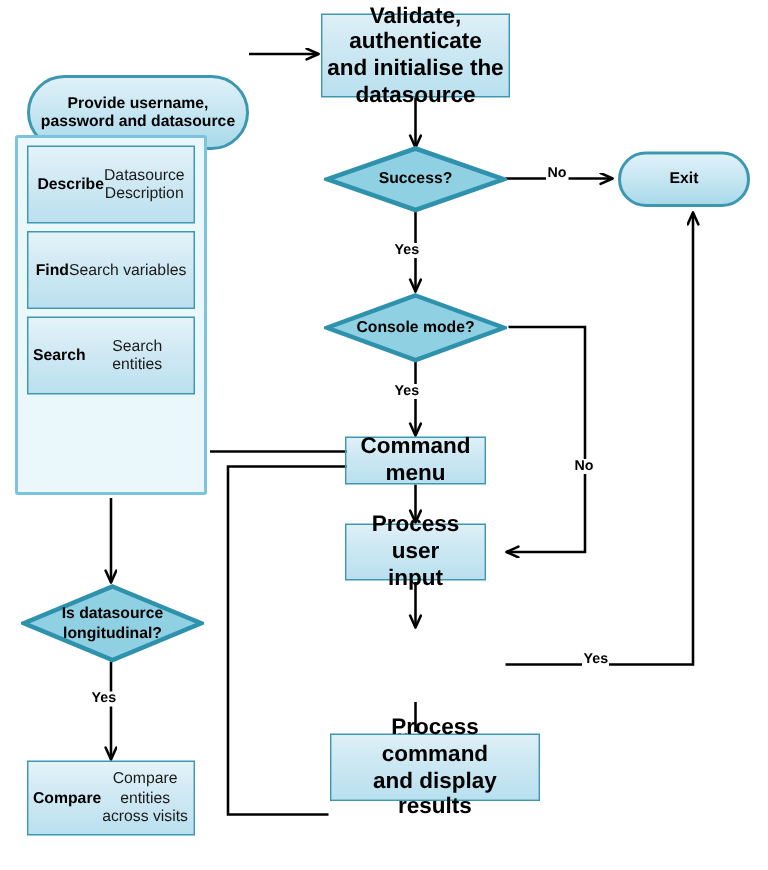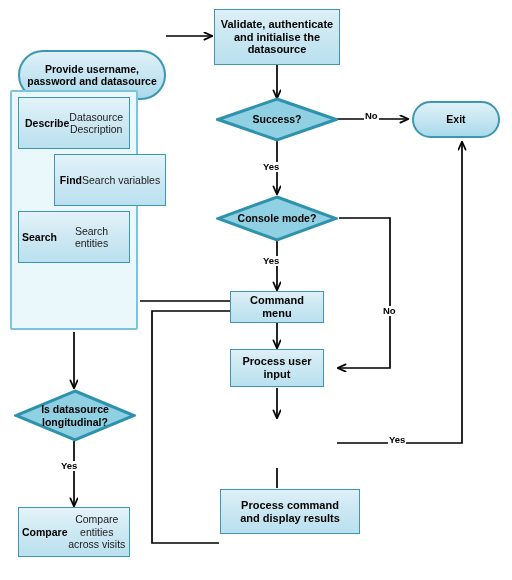--- a/index.html
+++ b/index.html
@@ -7,21 +7,21 @@
   #stage{position:relative;width:512px;height:580px;overflow:hidden;background:#fff;}
   #edges{position:absolute;left:0;top:0;width:512px;height:580px;}
 
   .node{position:absolute;box-sizing:border-box;display:flex;align-items:center;justify-content:center;
         text-align:center;color:#000;line-height:1.18;}
 
   
   .proc{
     border:1px solid #3c97b0;
     background:linear-gradient(to bottom,#dff0f7 0%,#cfe9f3 35%,#b9e0ef 100%);
-    font-size:11px;font-weight:bold;padding:2px 3px;
+    font-size:15px;font-weight:bold;padding:2px 3px;
   }
   
   .term{
     border:2px solid #3c97b0;border-radius:999px;
     background:linear-gradient(to bottom,#dff1f8 0%,#c9e7f3 45%,#a9d9ea 100%);
     font-size:10.5px;font-weight:bold;padding:2px 6px;
   }
   
   .card{
     border:1px solid #3c97b0;
@@ -147,21 +147,21 @@
   <div class="node card" style="left:18px;top:507px;width:112px;height:50px;">
     <span class="t">Compare</span>
     <span class="s ml">Compare entities<br>across visits</span>
   </div>
 
   <div id="sidebar">
     <div class="node card" style="left:6px;top:5px;width:112px;height:52px;">
       <span class="t">Describe</span>
       <span class="s ml">Datasource<br>Description</span>
     </div>
-    <div class="node card" style="left:6px;top:62px;width:112px;height:52px;margin-left:36px;">
+    <div class="node card" style="left:6px;top:62px;width:112px;height:52px;">
       <span class="t">Find</span>
       <span class="s ml">Search variables</span>
     </div>
     <div class="node card" style="left:6px;top:119px;width:112px;height:52px;">
       <span class="t">Search</span>
       <span class="s ml">Search entities</span>
     </div>
   </div>
 
 </div>

